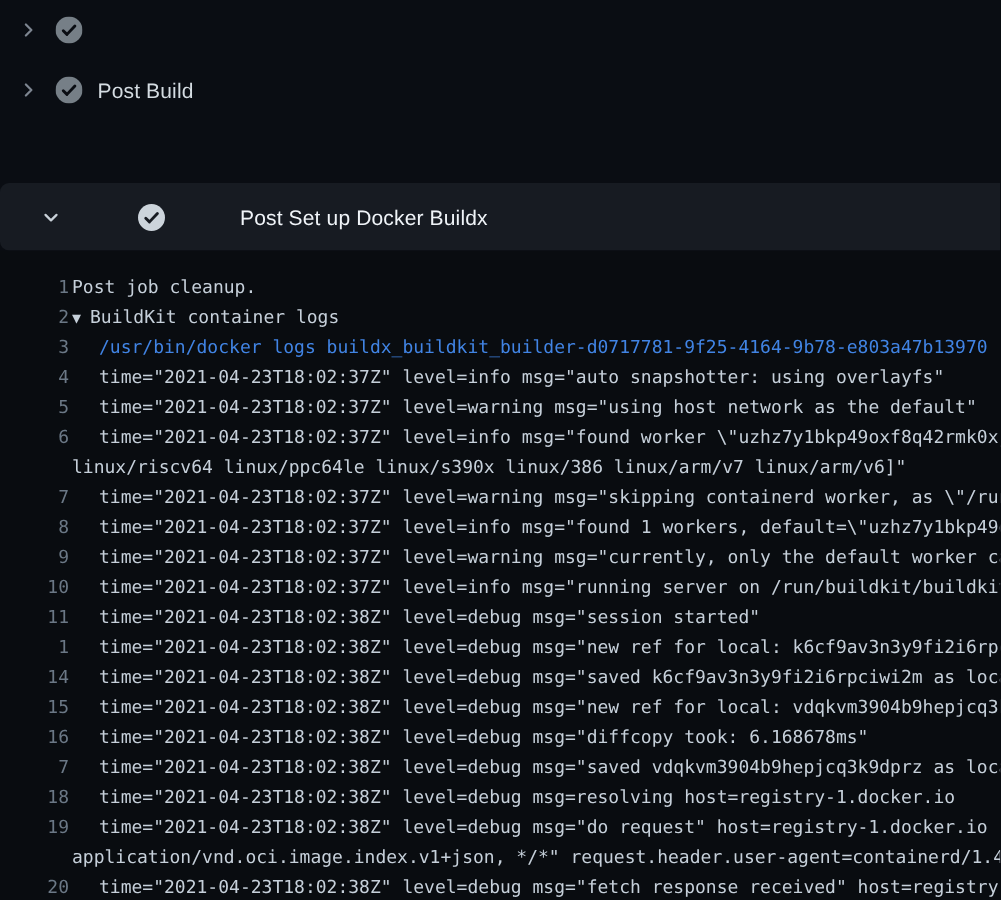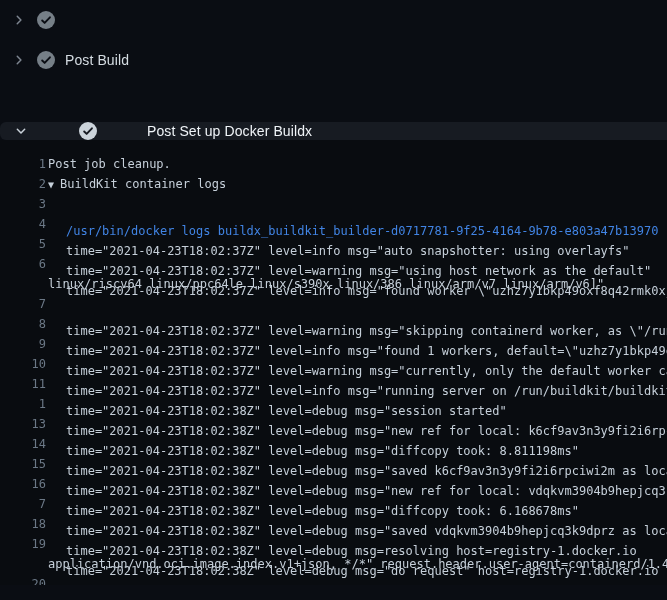--- a/index.html
+++ b/index.html
@@ -13,37 +13,37 @@
   .step-row {
     height:40px; display:flex; align-items:center; padding-left:11px;
     cursor:pointer;
   }
   .chev { width:15px; height:15px; color:#7d8590; flex:none; display:flex; align-items:center; justify-content:center; margin-right:11px; }
   .chev svg { display:block; }
   .check { width:18px; height:18px; flex:none; margin-right:10px; color:#767f87; }
   .check svg { display:block; }
   .step-label { font-size:14px; color:#d5dce2; letter-spacing:.1px; }
   .step-header {
-    height:18px; margin-top:2px; display:flex; align-items:center; padding-left:13px;
+    height:45px; margin-top:2px; display:flex; align-items:center; padding-left:26px;
     background:var(--band-bg, #171b22); border-radius:6px 0 0 6px; cursor:pointer;gap:40px;
   }
   .step-header .chev { color:#c9d1d9; }
   .step-header .check { color:#ccd4db; }
   .step-header .step-label { color:#f0f4f8; font-weight:400; }
   .log {
     height:445px; background:var(--log-bg, #090c10); overflow:hidden;
     padding-top:14px;
     font-family:"DejaVu Sans Mono", monospace; font-size:12px;
   }
   .log-row { display:flex; height:20px; line-height:20px; white-space:pre; }
   .gutter {
     flex:none; width:46px; text-align:right; color:#6b7886; user-select:none;
   }
   .content { margin-left:2px; color:#c6d0da; }
-  .log-row.indent .content { margin-left:20px;margin-top:27px; }
+  .log-row.indent .content { margin-left:20px; }
   .content.kind-command { color:var(--cmd-blue, #4184e4); }
   .tri { display:inline-block; width:12px; font-size:10px; color:#c6d0da; cursor:pointer; }
 </style>
 </head>
 <body>
 
 <div class="app" style="--steps-bg: #0a0d13; --band-bg: #171b22; --log-bg: #090c10; --cmd-blue: #4184e4;">
 
   <div class="steps">
 
@@ -101,21 +101,20 @@
       <div class="log-row indent"><span class="gutter">4</span><span class="content kind-plain">time="2021-04-23T18:02:37Z" level=info msg="auto snapshotter: using overlayfs"</span></div>
       <div class="log-row indent"><span class="gutter">5</span><span class="content kind-plain">time="2021-04-23T18:02:37Z" level=warning msg="using host network as the default"</span></div>
       <div class="log-row indent"><span class="gutter">6</span><span class="content kind-plain">time="2021-04-23T18:02:37Z" level=info msg="found worker \"uzhz7y1bkp49oxf8q42rmk0xjd</span></div>
       <div class="log-row"><span class="gutter"></span><span class="content kind-wrap">linux/riscv64 linux/ppc64le linux/s390x linux/386 linux/arm/v7 linux/arm/v6]"</span></div>
       <div class="log-row indent"><span class="gutter">7</span><span class="content kind-plain">time="2021-04-23T18:02:37Z" level=warning msg="skipping containerd worker, as \"/run</span></div>
       <div class="log-row indent"><span class="gutter">8</span><span class="content kind-plain">time="2021-04-23T18:02:37Z" level=info msg="found 1 workers, default=\"uzhz7y1bkp49ox</span></div>
       <div class="log-row indent"><span class="gutter">9</span><span class="content kind-plain">time="2021-04-23T18:02:37Z" level=warning msg="currently, only the default worker can</span></div>
       <div class="log-row indent"><span class="gutter">10</span><span class="content kind-plain">time="2021-04-23T18:02:37Z" level=info msg="running server on /run/buildkit/buildkitd</span></div>
       <div class="log-row indent"><span class="gutter">11</span><span class="content kind-plain">time="2021-04-23T18:02:38Z" level=debug msg="session started"</span></div>
       <div class="log-row indent"><span class="gutter">1</span><span class="content kind-plain">time="2021-04-23T18:02:38Z" level=debug msg="new ref for local: k6cf9av3n3y9fi2i6rpci</span></div>
-      <div class="log-row indent"><span class="gutter">13</span><span class="content kind-plain">time="2021-04-23T18:02:38Z" level=debug msg="diffcopy took: 8.811198ms"</span></div>
       <div class="log-row indent"><span class="gutter">14</span><span class="content kind-plain">time="2021-04-23T18:02:38Z" level=debug msg="saved k6cf9av3n3y9fi2i6rpciwi2m as local"</span></div>
       <div class="log-row indent"><span class="gutter">15</span><span class="content kind-plain">time="2021-04-23T18:02:38Z" level=debug msg="new ref for local: vdqkvm3904b9hepjcq3k9</span></div>
       <div class="log-row indent"><span class="gutter">16</span><span class="content kind-plain">time="2021-04-23T18:02:38Z" level=debug msg="diffcopy took: 6.168678ms"</span></div>
       <div class="log-row indent"><span class="gutter">7</span><span class="content kind-plain">time="2021-04-23T18:02:38Z" level=debug msg="saved vdqkvm3904b9hepjcq3k9dprz as local"</span></div>
       <div class="log-row indent"><span class="gutter">18</span><span class="content kind-plain">time="2021-04-23T18:02:38Z" level=debug msg=resolving host=registry-1.docker.io</span></div>
       <div class="log-row indent"><span class="gutter">19</span><span class="content kind-plain">time="2021-04-23T18:02:38Z" level=debug msg="do request" host=registry-1.docker.io re</span></div>
       <div class="log-row"><span class="gutter"></span><span class="content kind-wrap">application/vnd.oci.image.index.v1+json, */*" request.header.user-agent=containerd/1.4.</span></div>
       <div class="log-row indent"><span class="gutter">20</span><span class="content kind-plain">time="2021-04-23T18:02:38Z" level=debug msg="fetch response received" host=registry-1</span></div>
     </div>
 

